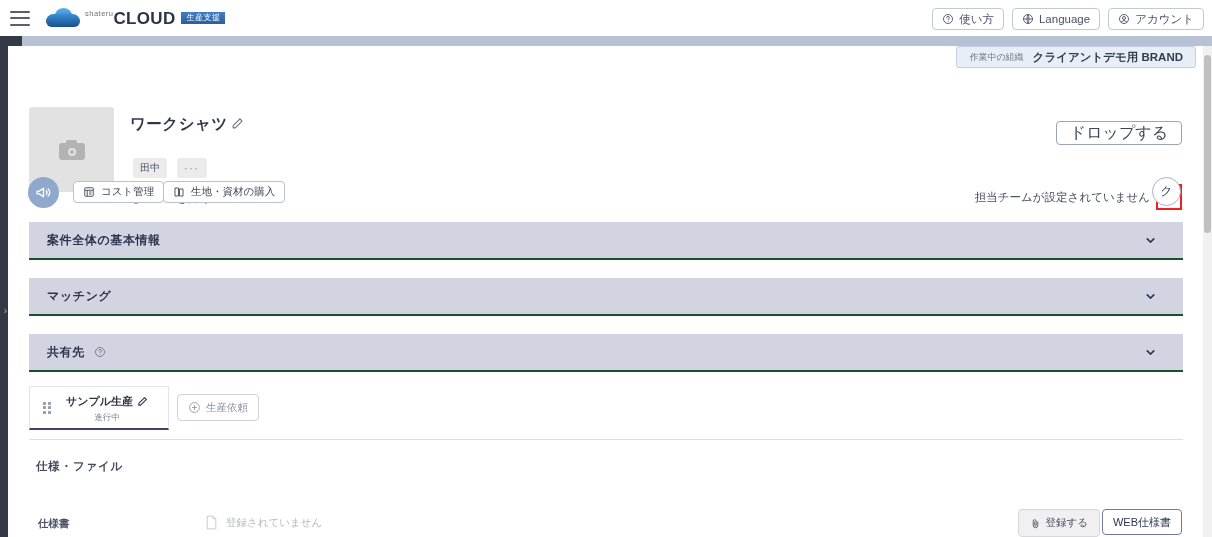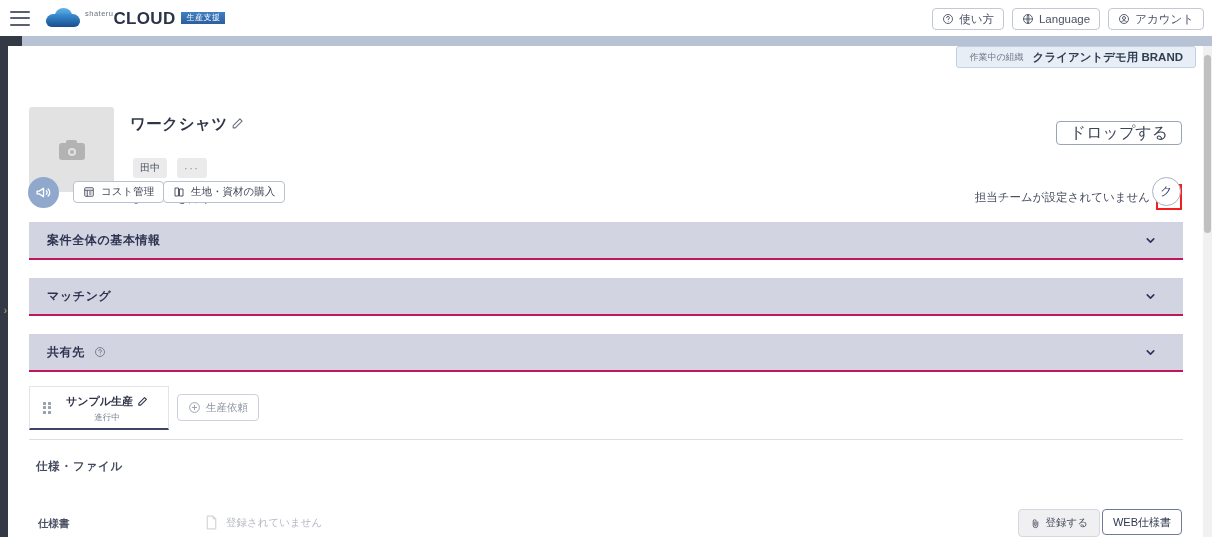--- a/index.html
+++ b/index.html
@@ -166,21 +166,21 @@
   .ku-circle {
     position: absolute; right: 23px; top: 4px; width: 29px; height: 29px;
     border-radius: 50%; border: 1px solid #aab2c6; background: #fff;
     display: flex; align-items: center; justify-content: center;
     font-size: 12px; color: #2b3a6b; cursor: pointer;
   }
 
   
   .acc {
     position: absolute; left: 21px; width: 1154px; height: 38px;
-    background: #d2d5e1; border-bottom: 2px solid #be185d;
+    background: #d2d5e1; border-bottom: 2px solid #14532d;
     display: flex; align-items: center; cursor: pointer;
   }
   .acc .t { margin-left: 18px; font-size: 12px; font-weight: 700; color: #2d3350; letter-spacing: .6px; }
   .acc .qm { margin-left: 9px; display: inline-flex; }
   .acc .chev { position: absolute; right: 26px; display: inline-flex; }
   #acc1 { top: 176px; }
   #acc2 { top: 232px; }
   #acc3 { top: 288px; }
 
   

